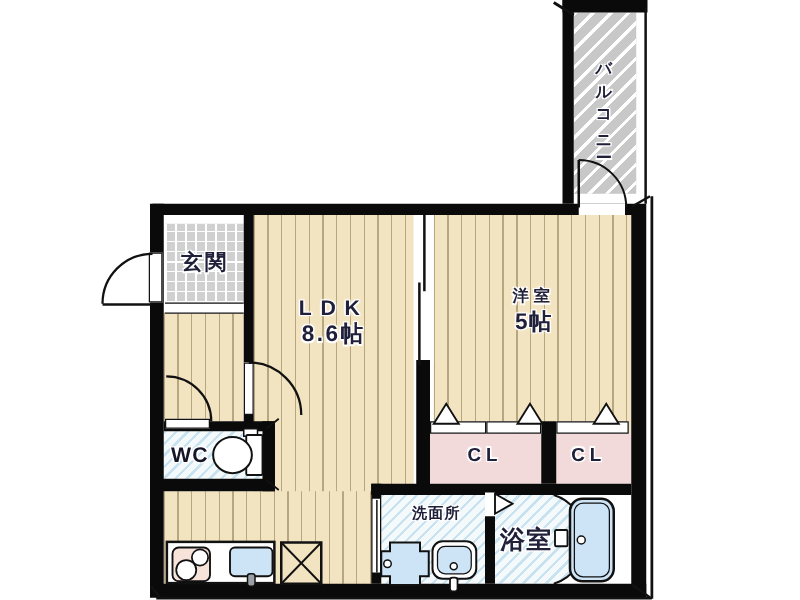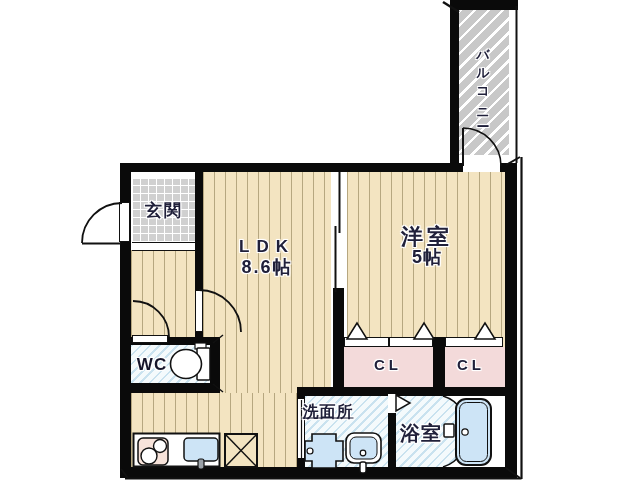--- a/index.html
+++ b/index.html
@@ -170,22 +170,22 @@
     </g>
   </svg>
 
   <div class="label vtext" style="left:483px;top:82px;font-size:13px;letter-spacing:5px;">バルコニー</div>
   <div class="label" style="left:164px;top:210px;font-size:17px;letter-spacing:2px;">玄関</div>
   <div class="label" style="left:267px;top:257px;">
     <div style="font-size:17px;letter-spacing:7px;">LDK</div>
     <div style="font-size:18px;letter-spacing:2px;">8.6帖</div>
   </div>
   <div class="label" style="left:427px;top:247px;">
-    <div style="font-size:22px;letter-spacing:4px;">洋室</div>
+    <div style="font-size:13px;letter-spacing:4px;">洋室</div>
     <div style="font-size:18px;letter-spacing:1px;">5帖</div>
   </div>
   <div class="label" style="left:152px;top:364px;font-size:17px;font-weight:700;color:#15152a;letter-spacing:1px;">WC</div>
   <div class="label" style="left:388px;top:364px;font-size:15px;letter-spacing:4px;">CL</div>
   <div class="label" style="left:471px;top:364px;font-size:15px;letter-spacing:4px;">CL</div>
-  <div class="label" style="left:328px;top:411px;font-size:16px;letter-spacing:1px;text-decoration:underline;">洗面所</div>
+  <div class="label" style="left:349px;top:411px;font-size:12px;letter-spacing:1px;">洗面所</div>
   <div class="label" style="left:421px;top:433px;font-size:20px;letter-spacing:1px;">浴室</div>
 
 </div>
 
 </body></html>

